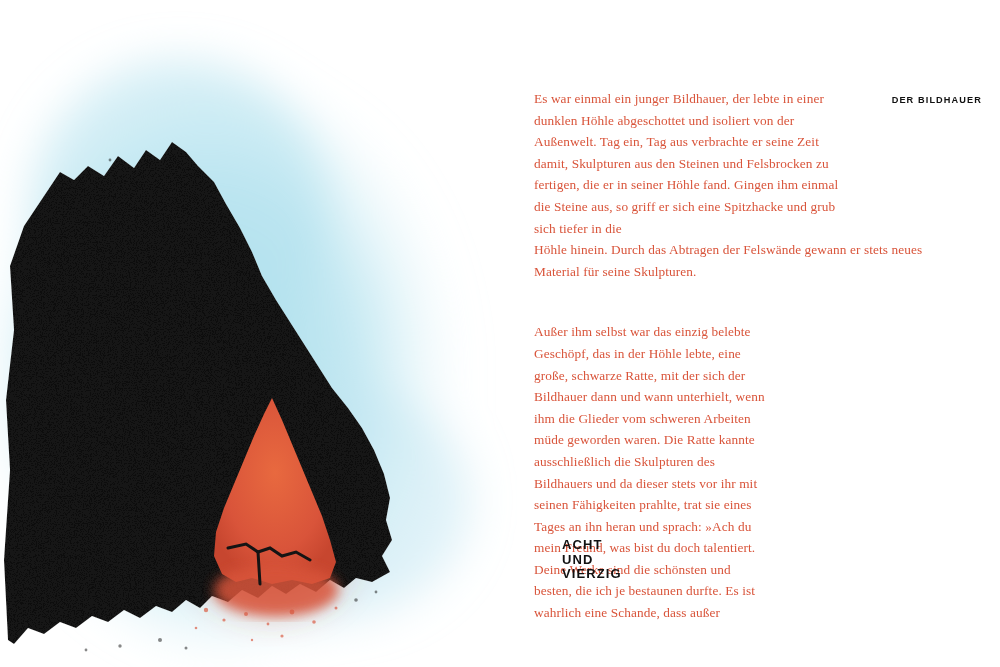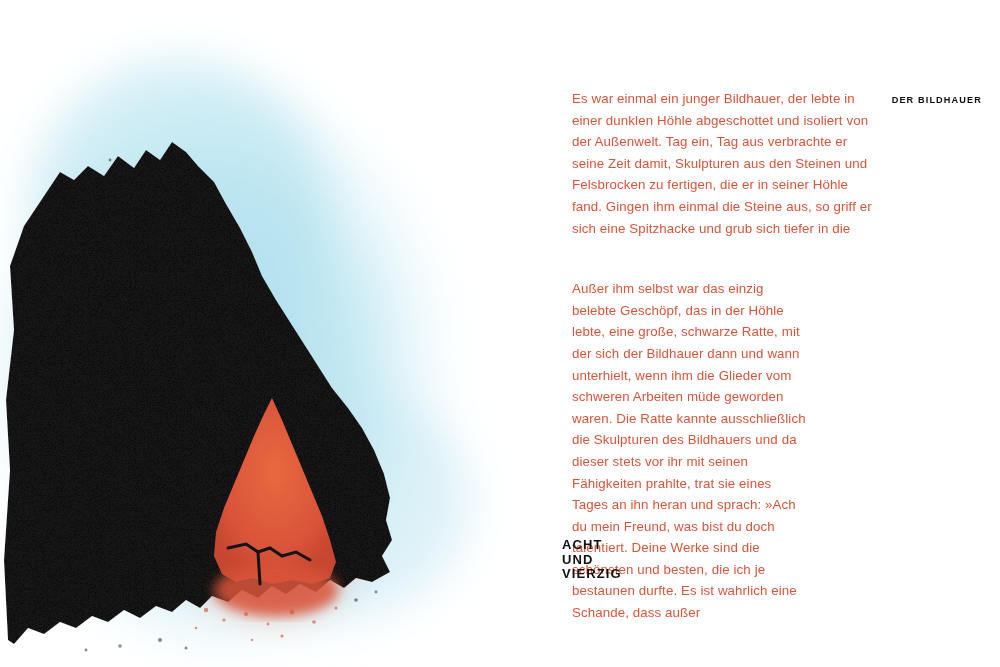--- a/index.html
+++ b/index.html
@@ -29,23 +29,24 @@
     height: 667px;
     overflow: hidden;
   }
   #illustration svg {
     display: block;
   }
 
   
   #text-column {
     position: absolute;
-    left: 572px;
+    left: 534px;
     top: 88px;
     width: 420px;
+    font-family: Liberation Serif, serif;
   }
   .para {
     color: #d9543a;
     font-size: 13.3px;
     line-height: 21.6px;
     letter-spacing: 0.1px;
     margin: 0;
   }
   .para.p1 {
     width: 305px;
@@ -265,20 +266,21 @@
         <circle cx="60" cy="188" r="1.6"></circle>
           <circle cx="110" cy="160" r="1.4"></circle>
       </g>
     </svg>
   </div>
 
   <div id="running-head">DER BILDHAUER</div>
 
   <div id="text-column">
     <p class="para p1">Es war einmal ein junger Bildhauer, der lebte in einer dunklen Höhle abgeschottet und isoliert von der Außenwelt. Tag ein, Tag aus verbrachte er seine Zeit damit, Skulpturen aus den Steinen und Felsbrocken zu fertigen, die er in seiner Höhle fand. Gingen ihm einmal die Steine aus, so griff er sich eine Spitzhacke und grub sich tiefer in die</p>
+    <p class="para p2">Höhle hinein. Durch das Abtragen der Felswände gewann er stets neues Material für seine Skulpturen.</p>
     <p class="para p3">Außer ihm selbst war das einzig belebte Geschöpf, das in der Höhle lebte, eine große, schwarze Ratte, mit der sich der Bildhauer dann und wann unterhielt, wenn ihm die Glieder vom schweren Arbeiten müde geworden waren. Die Ratte kannte ausschließlich die Skulpturen des Bildhauers und da dieser stets vor ihr mit seinen Fähigkeiten prahlte, trat sie eines Tages an ihn heran und sprach: »Ach du mein Freund, was bist du doch talentiert. Deine Werke sind die schönsten und besten, die ich je bestaunen durfte. Es ist wahrlich eine Schande, dass außer</p>
   </div>
 
   <div id="folio">
     <div>ACHT</div>
     <div>UND</div>
     <div>VIERZIG</div>
   </div>
 
 </div>

